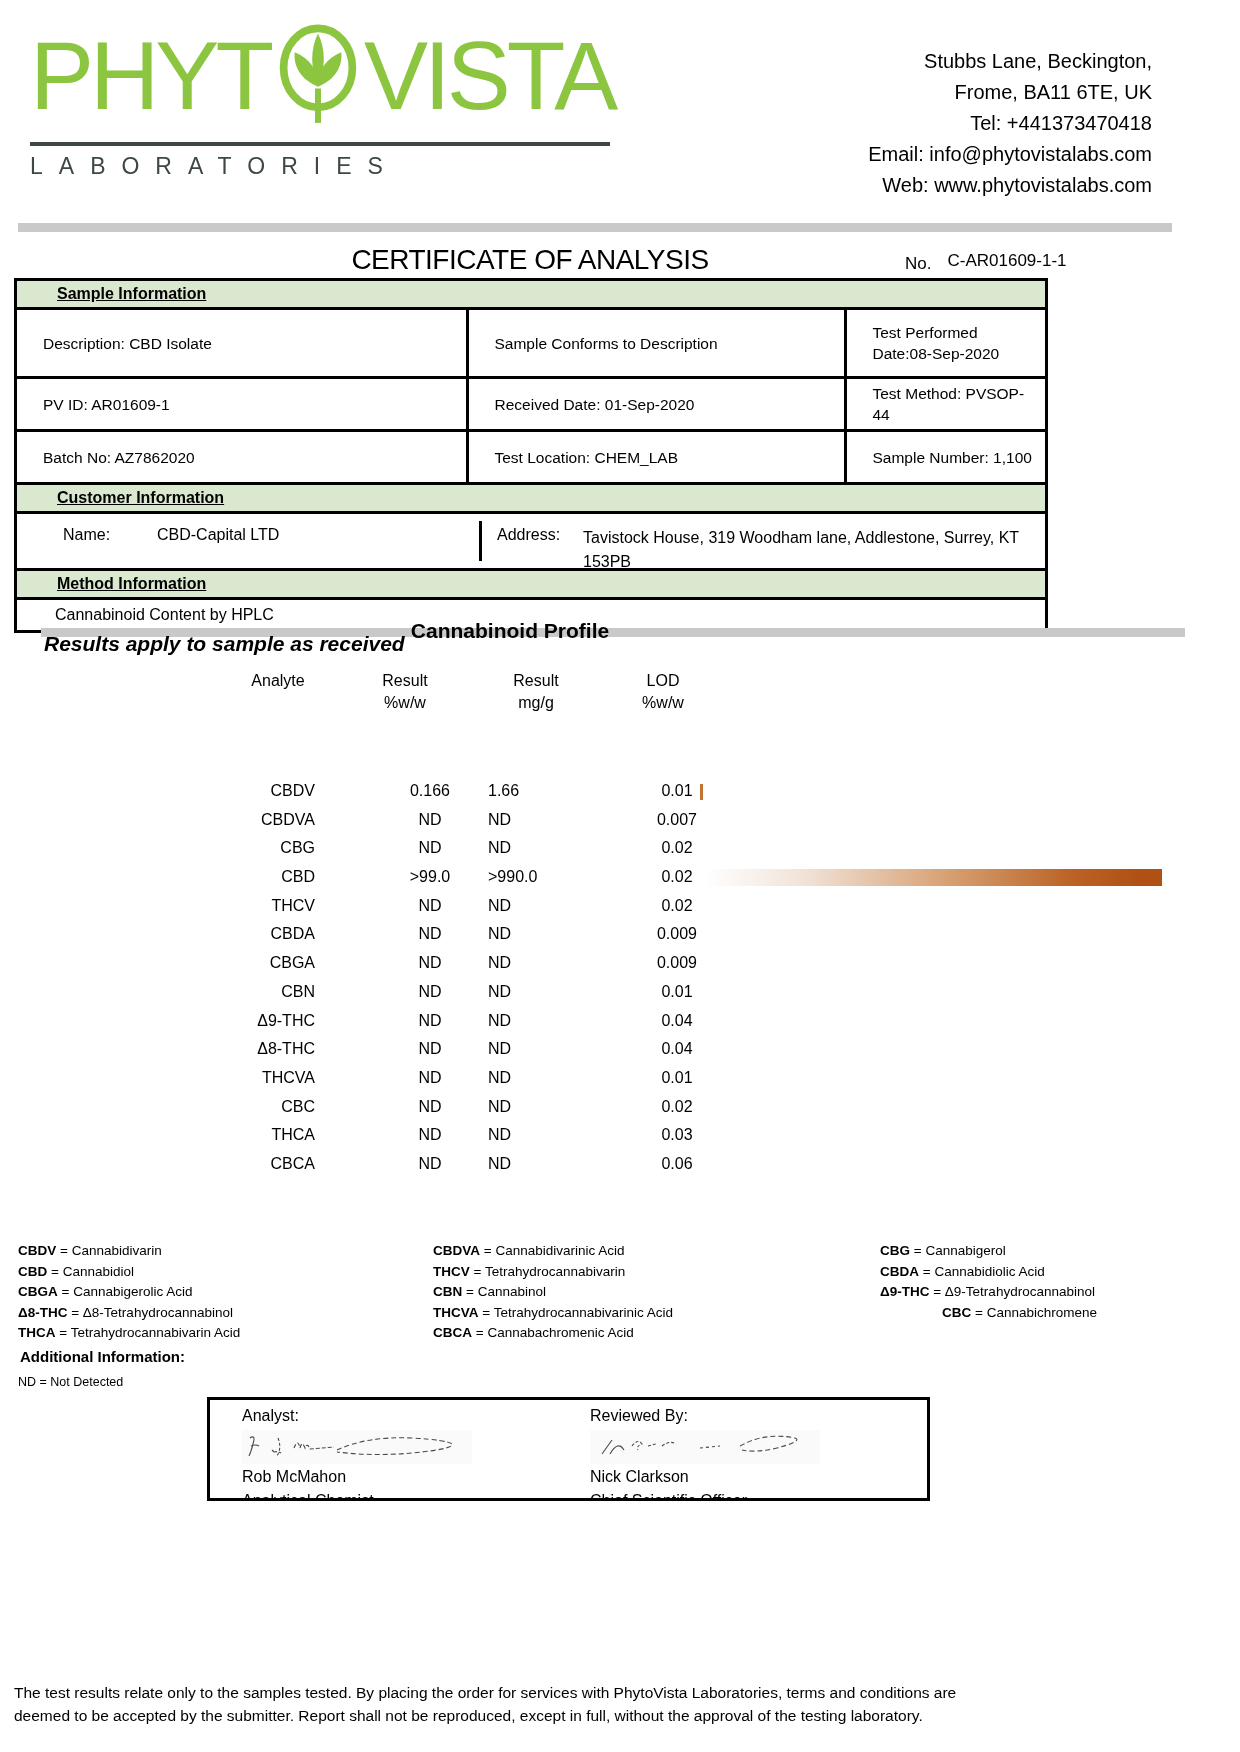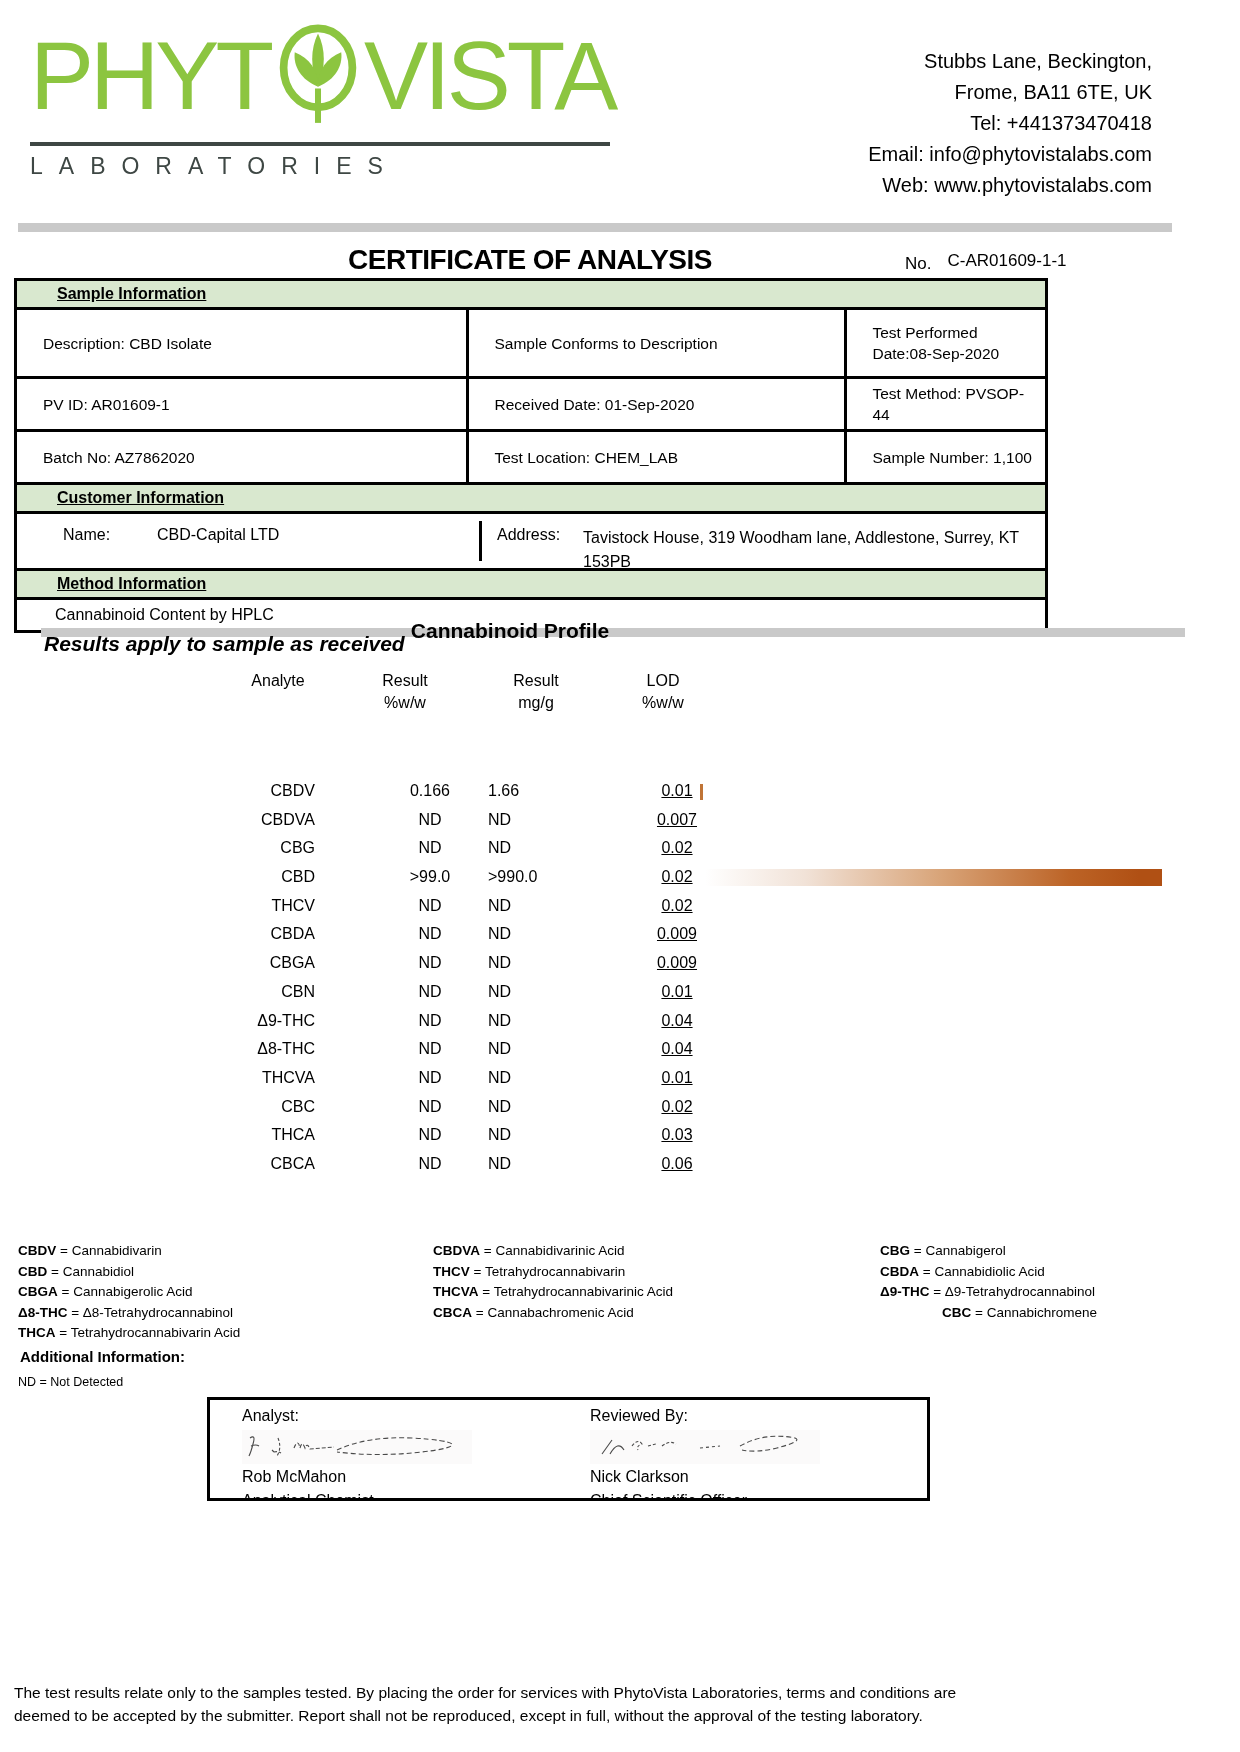--- a/index.html
+++ b/index.html
@@ -14,21 +14,21 @@
   .logo-rule{width:580px;height:4px;background:var(--dark);margin-top:8px;}
   .logo-sub{margin-top:7px;font-size:23px;letter-spacing:16px;color:var(--dark);font-weight:400;}
   .contact{position:absolute;right:88px;top:46px;text-align:right;font-size:20px;line-height:31px;}
 
   .divider{position:absolute;background:var(--divider);height:9px;}
   .d1{left:18px;top:223px;width:1154px;}
   .d2{left:41px;top:628px;width:1144px;}
 
   
   .cert-title{position:absolute;left:300px;top:244px;width:460px;margin:0;text-align:center;
-              font-size:28px;font-weight:bold;letter-spacing:-0.5px;}
+              font-size:28px;font-weight:normal;letter-spacing:-0.5px;}
   .cert-no{position:absolute;left:905px;top:254px;font-size:17px;}
   .cert-no .no-val{display:inline-block;margin-left:16px;transform:translateY(-3px);}
 
   
   .info-block{position:absolute;left:14px;top:278px;width:1028px;border:3px solid #000;}
   .sec-bar{height:26px;background:var(--barGreen);border-top:3px solid #000;border-bottom:3px solid #000;
            display:flex;align-items:center;padding-left:40px;}
   .sec-bar:first-child{border-top:none;}
   .sec-bar span{font-weight:bold;font-size:16px;text-decoration:underline;}
   table.info-table{border-collapse:collapse;border-style:hidden;width:100%;table-layout:fixed;}
@@ -53,21 +53,21 @@
   .p-hcell.h-analyte{left:203px;}
   .p-hcell.h-r1{left:330px;}
   .p-hcell.h-r2{left:461px;}
   .p-hcell.h-lod{left:588px;}
   .p-rows{position:absolute;left:0;top:777px;width:1240px;}
   .prow{position:relative;height:28.7px;font-size:16px;line-height:28.7px;}
   .prow span{position:absolute;}
   .c-analyte{left:155px;width:160px;text-align:right;}
   .c-r1{left:355px;width:150px;text-align:center;}
   .c-r2{left:488px;width:150px;text-align:left;}
-  .c-lod{left:602px;width:150px;text-align:center;text-decoration:underline;}
+  .c-lod{left:602px;width:150px;text-align:center;}
   .cursor{display:none;left:700px;top:7px;width:3px;height:16px;background:var(--cursor);}
   .has-cursor .cursor{display:block;}
   .has-gradient::after{content:"";position:absolute;left:705px;top:6px;width:457px;height:17px;
       background:linear-gradient(90deg,rgba(255,255,255,0) 0%,#f1e2d7 22%,#d8a377 52%,#bc6326 80%,var(--gradEnd) 95%);}
 
   
   .legend{position:absolute;left:18px;top:1241px;width:1208px;display:flex;}
   .lcol{font-size:13.5px;line-height:20.6px;}
   .lcol.l0{width:415px;}
   .lcol.l1{width:447px;}
@@ -320,20 +320,21 @@
 
   <div class="legend-item"><span class="abbr">Δ8-THC</span><span class="eq"> = </span><span class="lname">Δ8-Tetrahydrocannabinol</span></div>
 
   <div class="legend-item"><span class="abbr">THCA</span><span class="eq"> = </span><span class="lname">Tetrahydrocannabivarin Acid</span></div>
 </div>
     <div class="lcol l1">
   <div class="legend-item"><span class="abbr">CBDVA</span><span class="eq"> = </span><span class="lname">Cannabidivarinic Acid</span></div>
 
   <div class="legend-item"><span class="abbr">THCV</span><span class="eq"> = </span><span class="lname">Tetrahydrocannabivarin</span></div>
 
+  <div class="legend-item"><span class="abbr">CBN</span><span class="eq"> = </span><span class="lname">Cannabinol</span></div>
 
   <div class="legend-item"><span class="abbr">THCVA</span><span class="eq"> = </span><span class="lname">Tetrahydrocannabivarinic Acid</span></div>
 
   <div class="legend-item"><span class="abbr">CBCA</span><span class="eq"> = </span><span class="lname">Cannabachromenic Acid</span></div>
 </div>
     <div class="lcol l2">
   <div class="legend-item"><span class="abbr">CBG</span><span class="eq"> = </span><span class="lname">Cannabigerol</span></div>
 
   <div class="legend-item"><span class="abbr">CBDA</span><span class="eq"> = </span><span class="lname">Cannabidiolic Acid</span></div>
 

